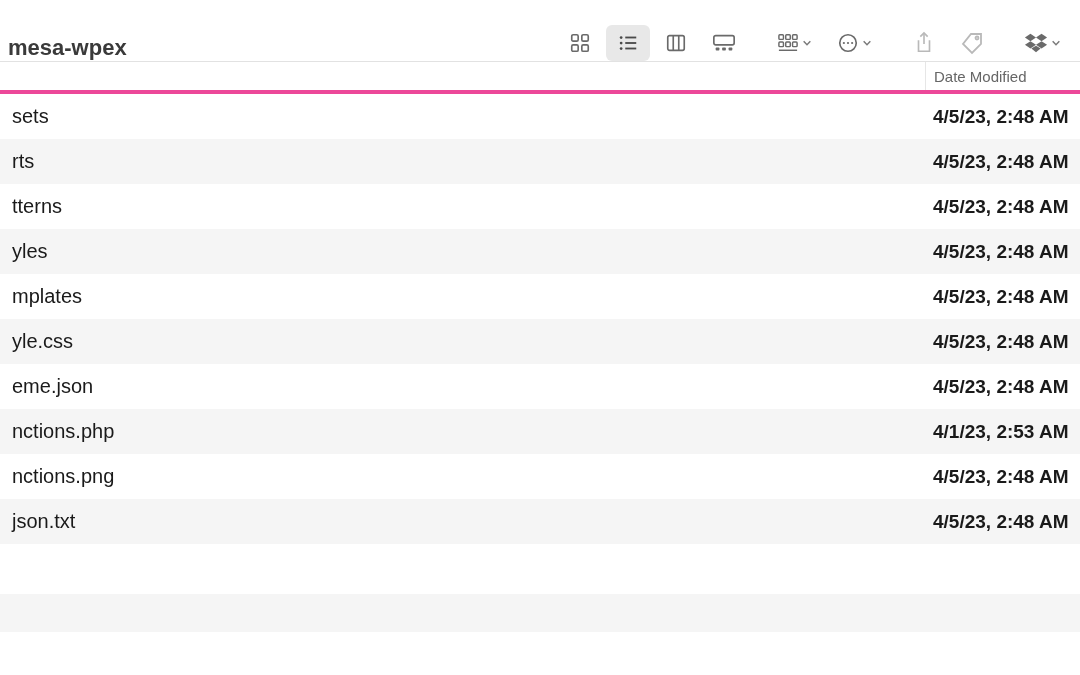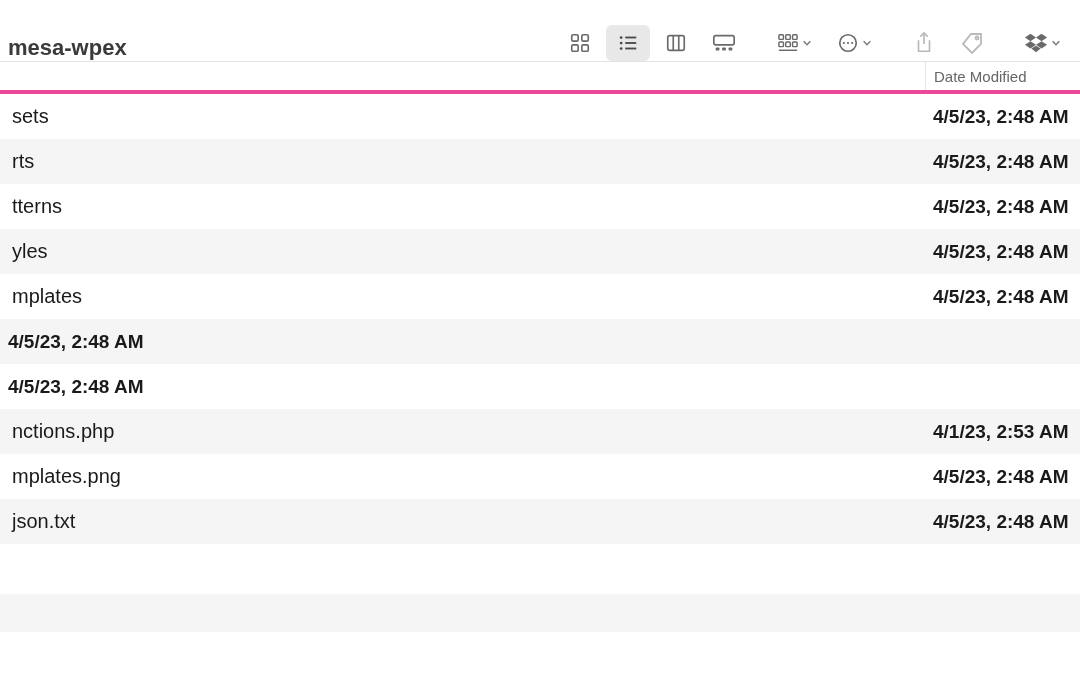--- a/index.html
+++ b/index.html
@@ -258,31 +258,33 @@
     </div>
     <div class="file-row alt">
       <div class="cell-name">yles</div>
       <div class="cell-date">4/5/23, 2:48 AM</div>
     </div>
     <div class="file-row">
       <div class="cell-name">mplates</div>
       <div class="cell-date">4/5/23, 2:48 AM</div>
     </div>
     <div class="file-row alt">
-      <div class="cell-date">4/5/23, 2:48 AM</div>
-    </div>
-    <div class="file-row">
+      <div class="cell-name">yle.css</div>
+      <div class="cell-date">4/5/23, 2:48 AM</div>
+    </div>
+    <div class="file-row">
+      <div class="cell-name">eme.json</div>
       <div class="cell-date">4/5/23, 2:48 AM</div>
     </div>
     <div class="file-row alt">
       <div class="cell-name">nctions.php</div>
       <div class="cell-date">4/1/23, 2:53 AM</div>
     </div>
     <div class="file-row">
-      <div class="cell-name">mplates.png</div>
+      <div class="cell-name">nctions.png</div>
       <div class="cell-date">4/5/23, 2:48 AM</div>
     </div>
     <div class="file-row alt">
       <div class="cell-name">json.txt</div>
       <div class="cell-date">4/5/23, 2:48 AM</div>
     </div>
   </div>
 
 <div class="footer-stripe"></div>
 

